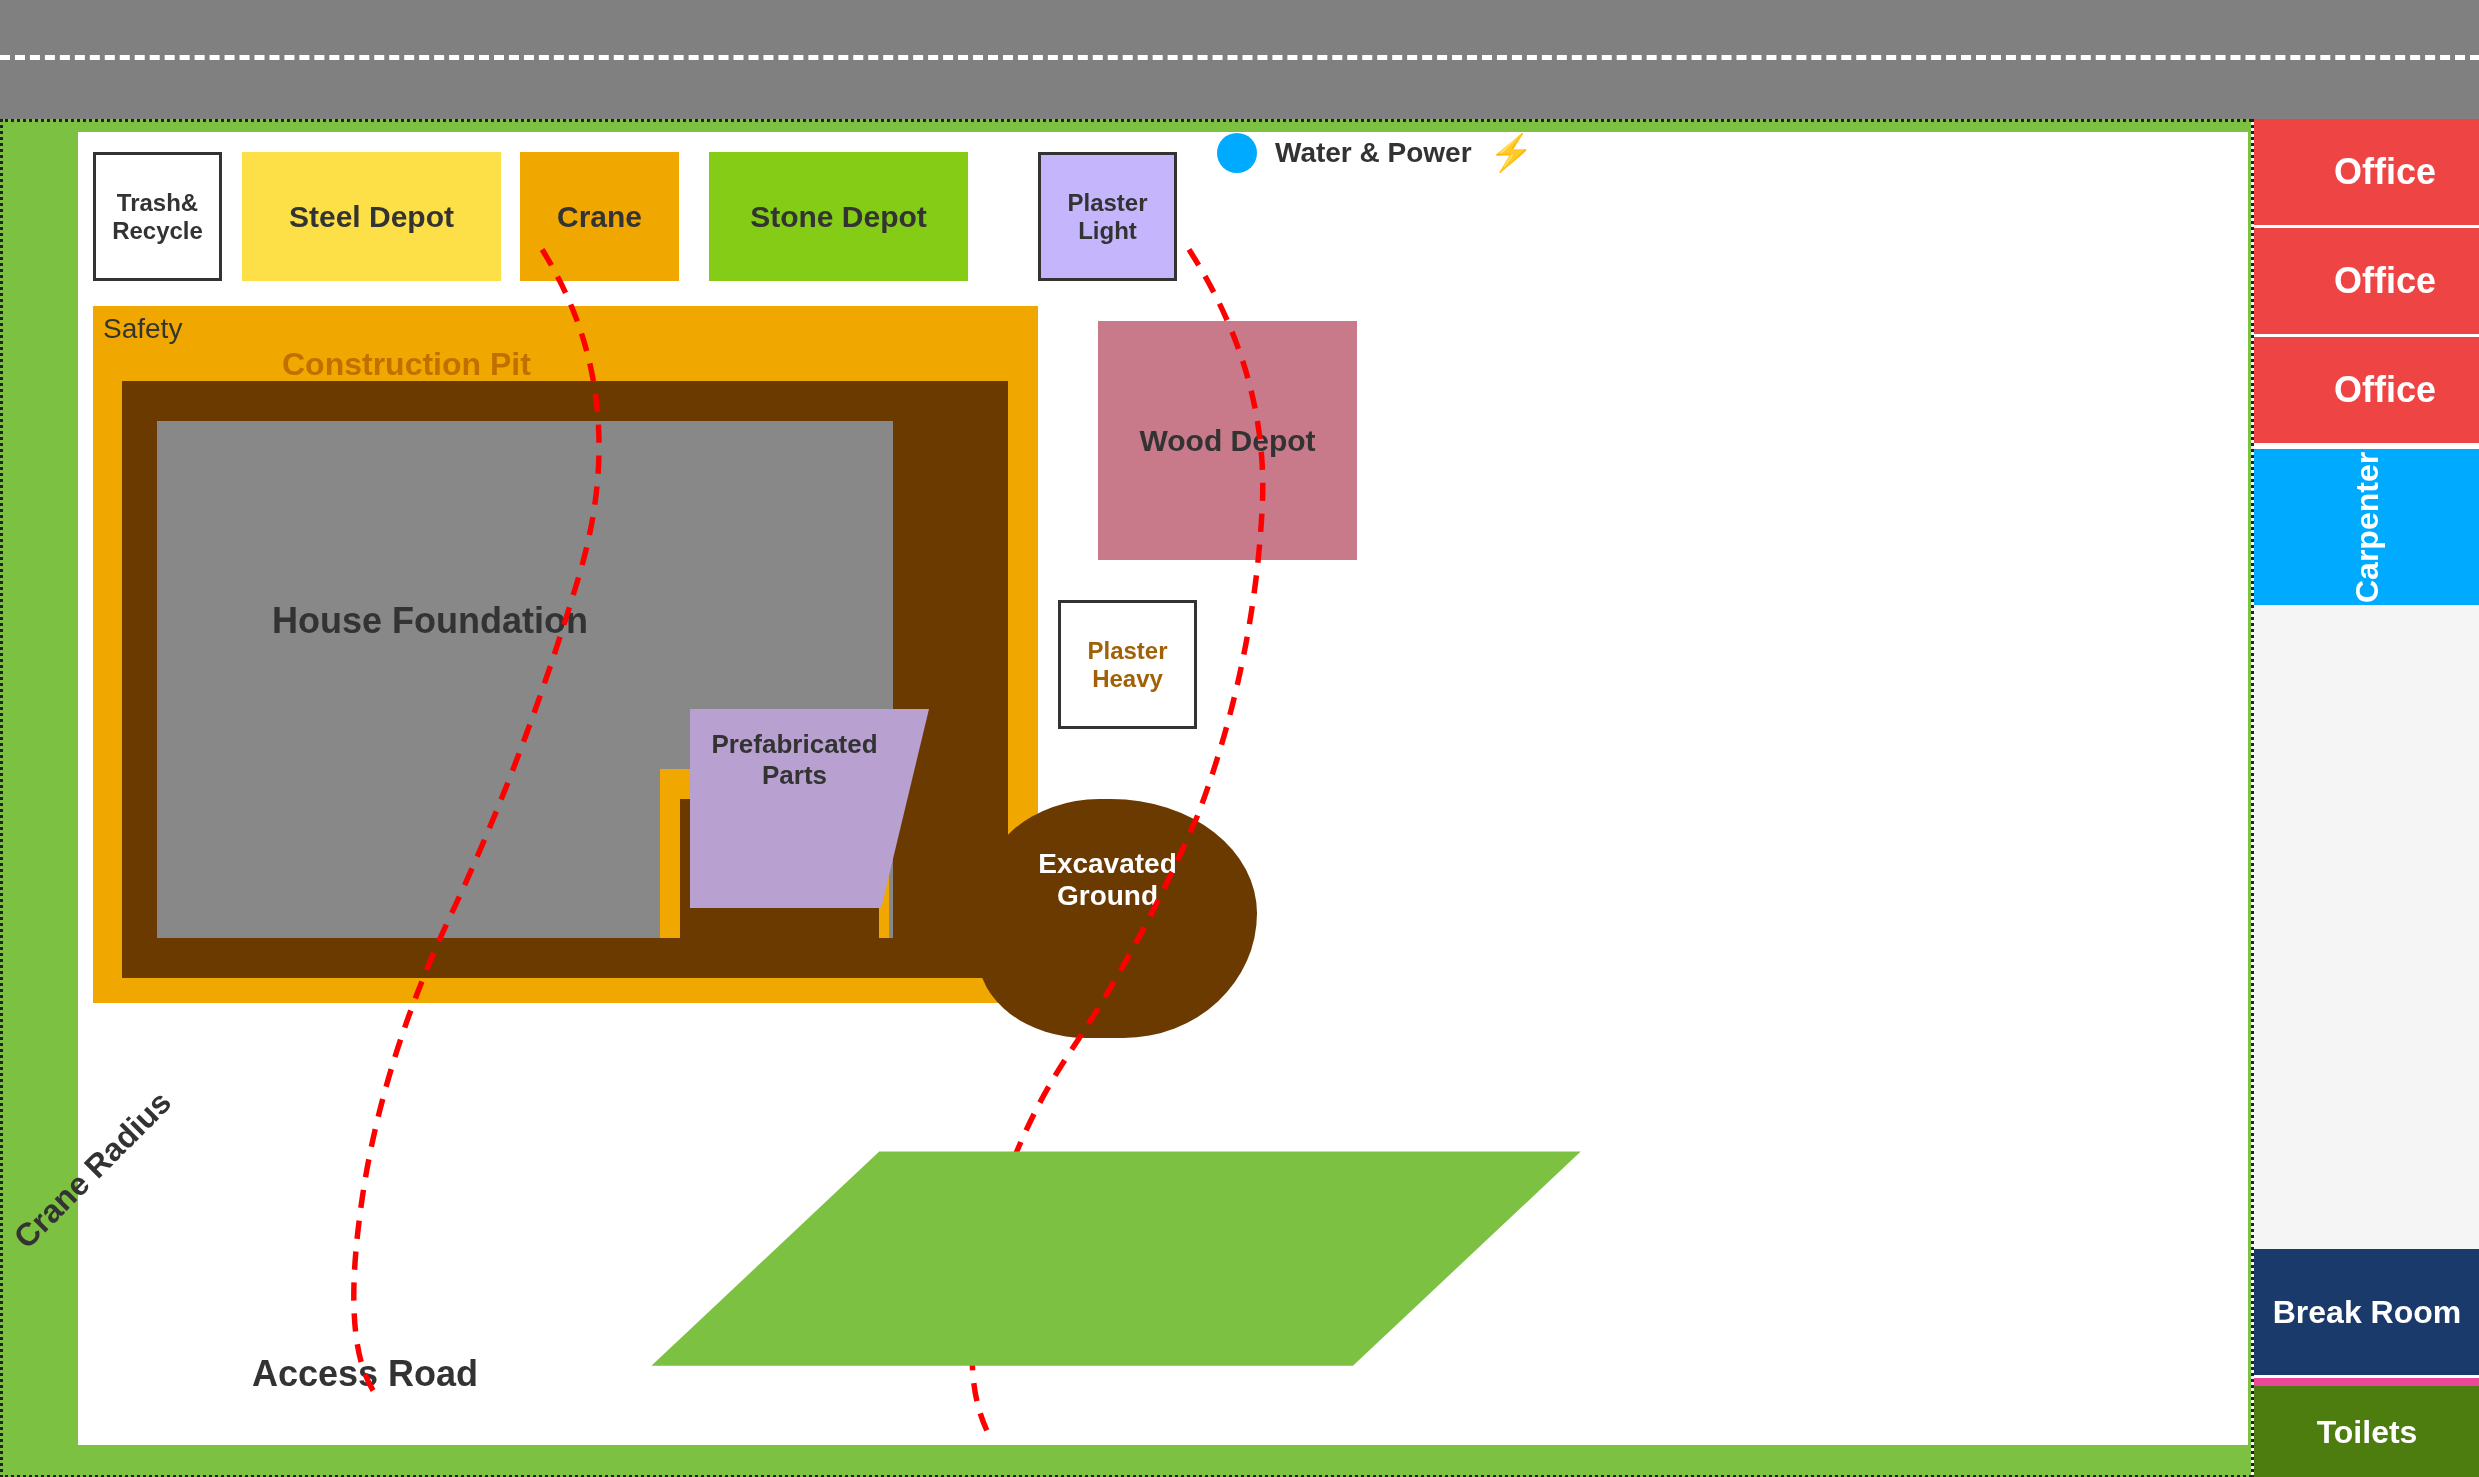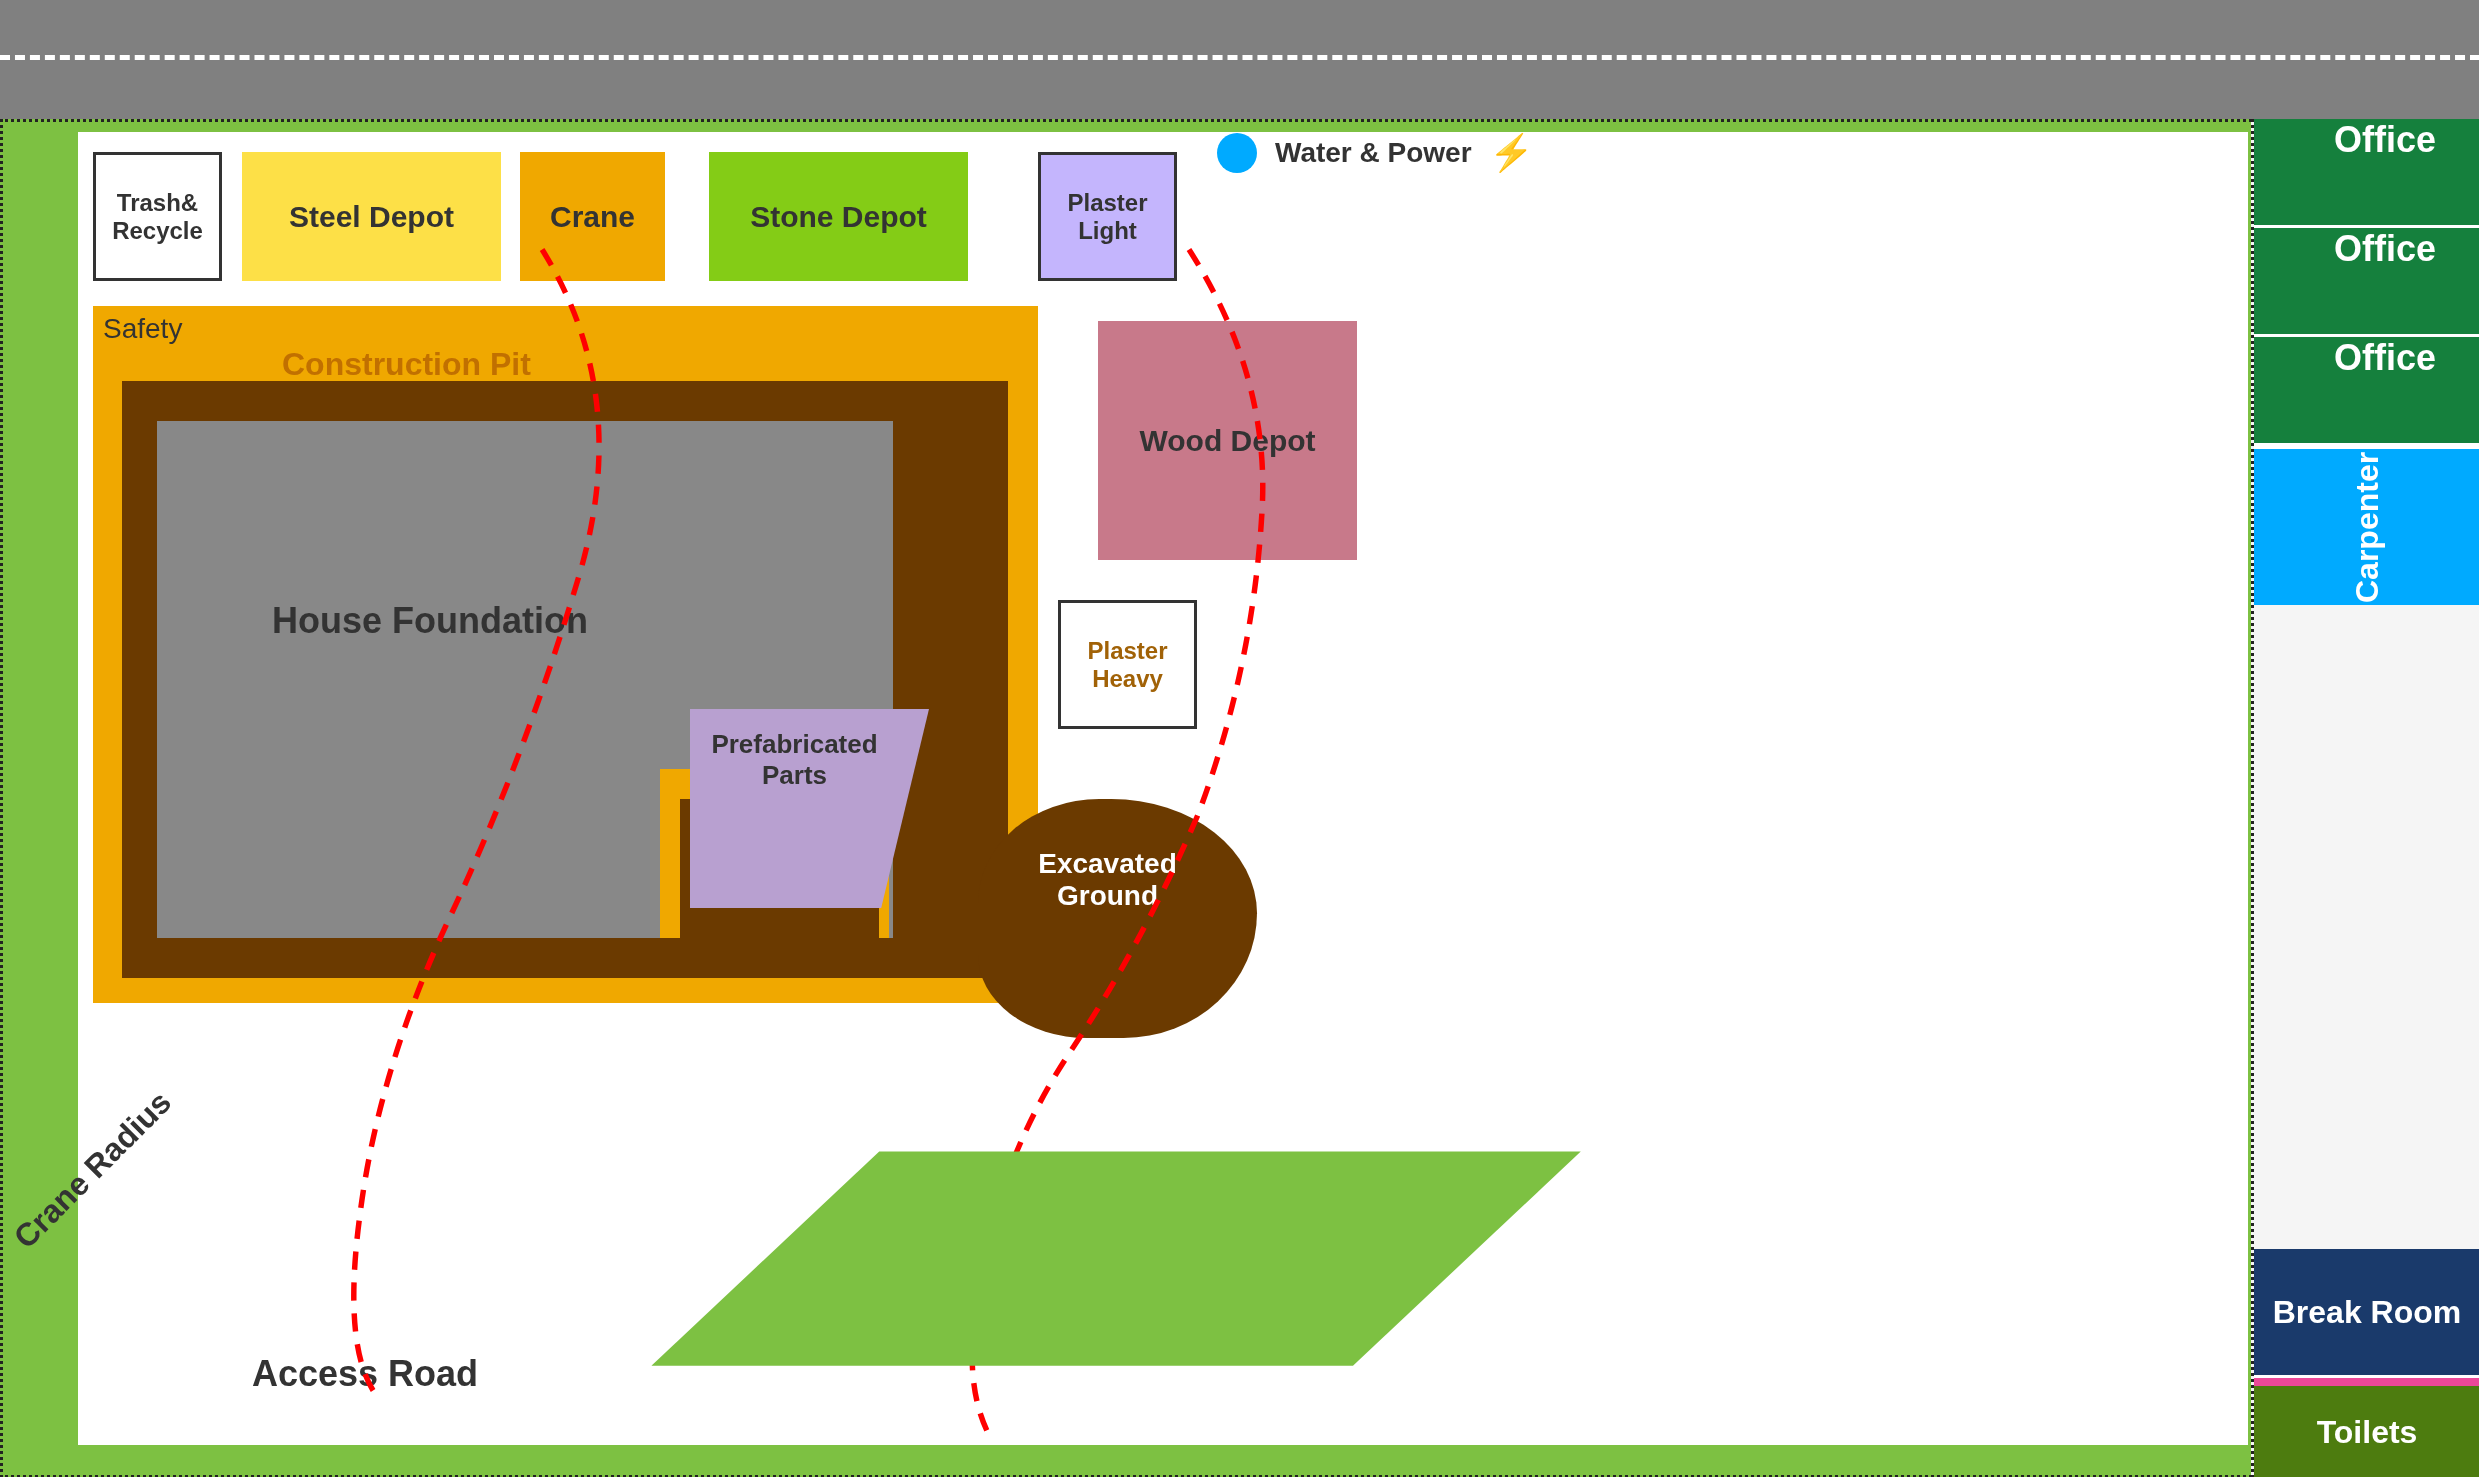--- a/index.html
+++ b/index.html
@@ -111,21 +111,21 @@
       font-size: 30px;
       font-weight: bold;
       color: #333;
     }
 
     
     .crane-box {
       position: absolute;
       top: 30px;
       left: 517px;
-      width: 145px;
+      width: 159px;
       height: 129px;
       background: #f0a800;
       display: flex;
       align-items: center;
       justify-content: center;
       font-size: 30px;
       font-weight: bold;
       color: #333;
     }
 
@@ -353,22 +353,23 @@
       width: 229px;
       bottom: 0;
       background: #f5f5f5;
       border-left: 3px dotted #222;
       display: flex;
       flex-direction: column;
     }
 
     .office-panel {
       flex: 0 0 109px;
-      background: #15803d;
-      display: flex;
+      background: #ef4444;
+      display: flex;
+      align-items: center;
       justify-content: center;
       font-size: 36px;
       font-weight: bold;
       color: #fff;
       border-bottom: 3px solid #fff;
       padding-left: 36px;
     }
 
     .carpenter-panel {
       flex: 0 0 159px;

